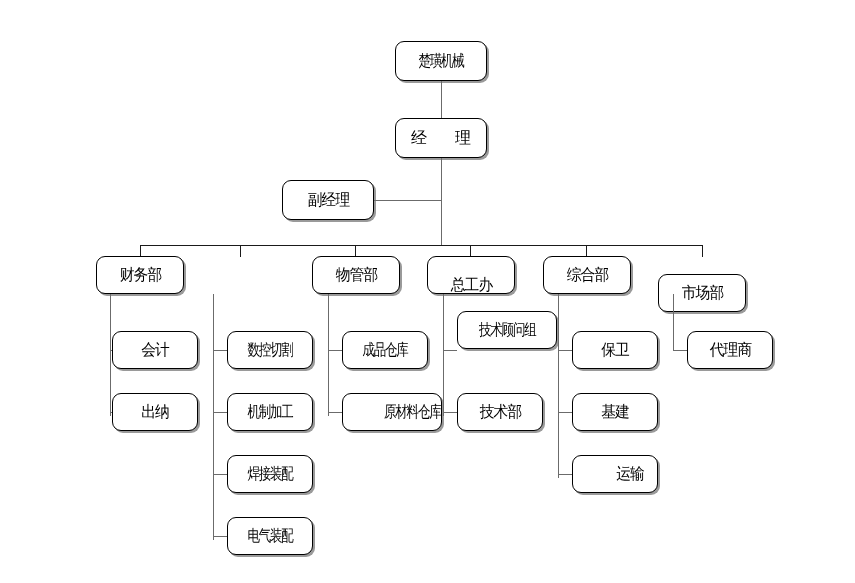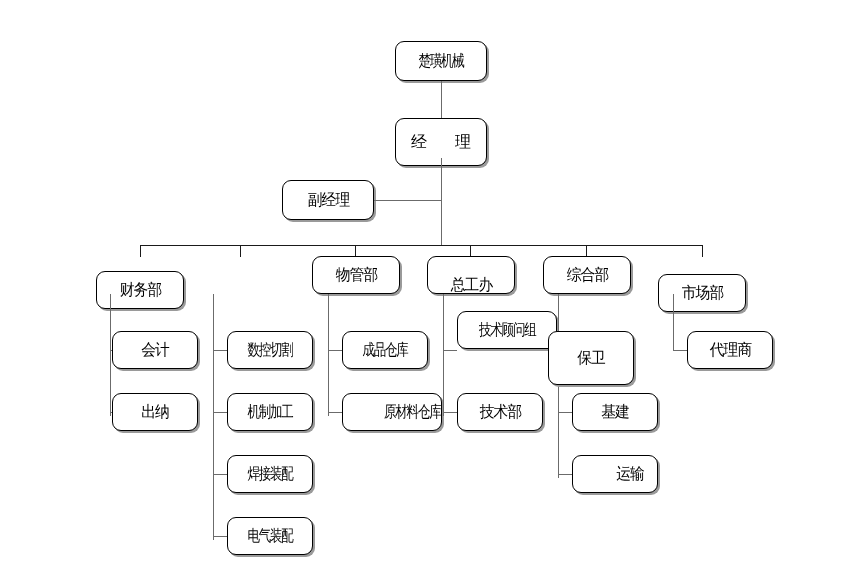--- a/index.html
+++ b/index.html
@@ -45,41 +45,41 @@
 <body>
 
 <div id="chart">
 
   <div class="node squeeze" style="left:395px;top:41px;width:92px;height:40px;">
     <span class="lbl">楚璜机械</span>
   </div>
 
   <div class="ln v" style="left:441px;top:81px;height:37px;"></div>
 
-  <div class="node wide-sp loose" style="left:395px;top:118px;width:92px;height:48px;">
+  <div class="node wide-sp loose" style="left:395px;top:118px;width:92px;height:40px;">
     <span class="lbl">经　理</span>
   </div>
 
   <div class="ln v" style="left:441px;top:158px;height:87px;"></div>
 
   <div class="node" style="left:282px;top:180px;width:92px;height:40px;">
     <span class="lbl">副经理</span>
   </div>
   <div class="ln h" style="left:374px;top:200px;width:68px;"></div>
 
   <div class="ln h dark" style="left:140px;top:245px;width:563px;"></div>
 
   <div class="ln v dark" style="left:140px;top:245px;height:12px;"></div>
   <div class="ln v dark" style="left:240px;top:245px;height:12px;"></div>
   <div class="ln v dark" style="left:355px;top:245px;height:12px;"></div>
   <div class="ln v dark" style="left:470px;top:245px;height:12px;"></div>
   <div class="ln v dark" style="left:586px;top:245px;height:12px;"></div>
   <div class="ln v dark" style="left:702px;top:245px;height:12px;"></div>
 
-  <div class="node" style="left:96px;top:256px;width:88px;height:38px;margin-top:15px;">
+  <div class="node" style="left:96px;top:256px;width:88px;height:38px;">
     <span class="lbl">财务部</span>
   </div>
 
 
   <div class="node" style="left:312px;top:256px;width:88px;height:38px;">
     <span class="lbl">物管部</span>
   </div>
 
   <div class="node" style="left:427px;top:256px;width:88px;height:38px;align-items:flex-end;">
     <span class="lbl">总工办</span>
@@ -143,21 +143,21 @@
   </div>
   <div class="node" style="left:457px;top:393px;width:86px;height:38px;">
     <span class="lbl">技术部</span>
   </div>
 
   <div class="ln v" style="left:558px;top:294px;height:184px;"></div>
   <div class="ln h" style="left:558px;top:350px;width:14px;"></div>
   <div class="ln h" style="left:558px;top:412px;width:14px;"></div>
   <div class="ln h" style="left:558px;top:474px;width:14px;"></div>
 
-  <div class="node" style="left:548px;top:331px;width:86px;height:54px;text-align:center;">
+  <div class="node" style="left:572px;top:331px;width:86px;height:38px;text-align:center;">
     <span class="lbl">保卫</span>
   </div>
   <div class="node" style="left:572px;top:393px;width:86px;height:38px;">
     <span class="lbl">基建</span>
   </div>
   <div class="node" style="left:572px;top:455px;width:86px;height:38px;padding-left:29px;">
     <span class="lbl">运输</span>
   </div>
 
   <div class="ln v" style="left:673px;top:294px;height:56px;"></div>

